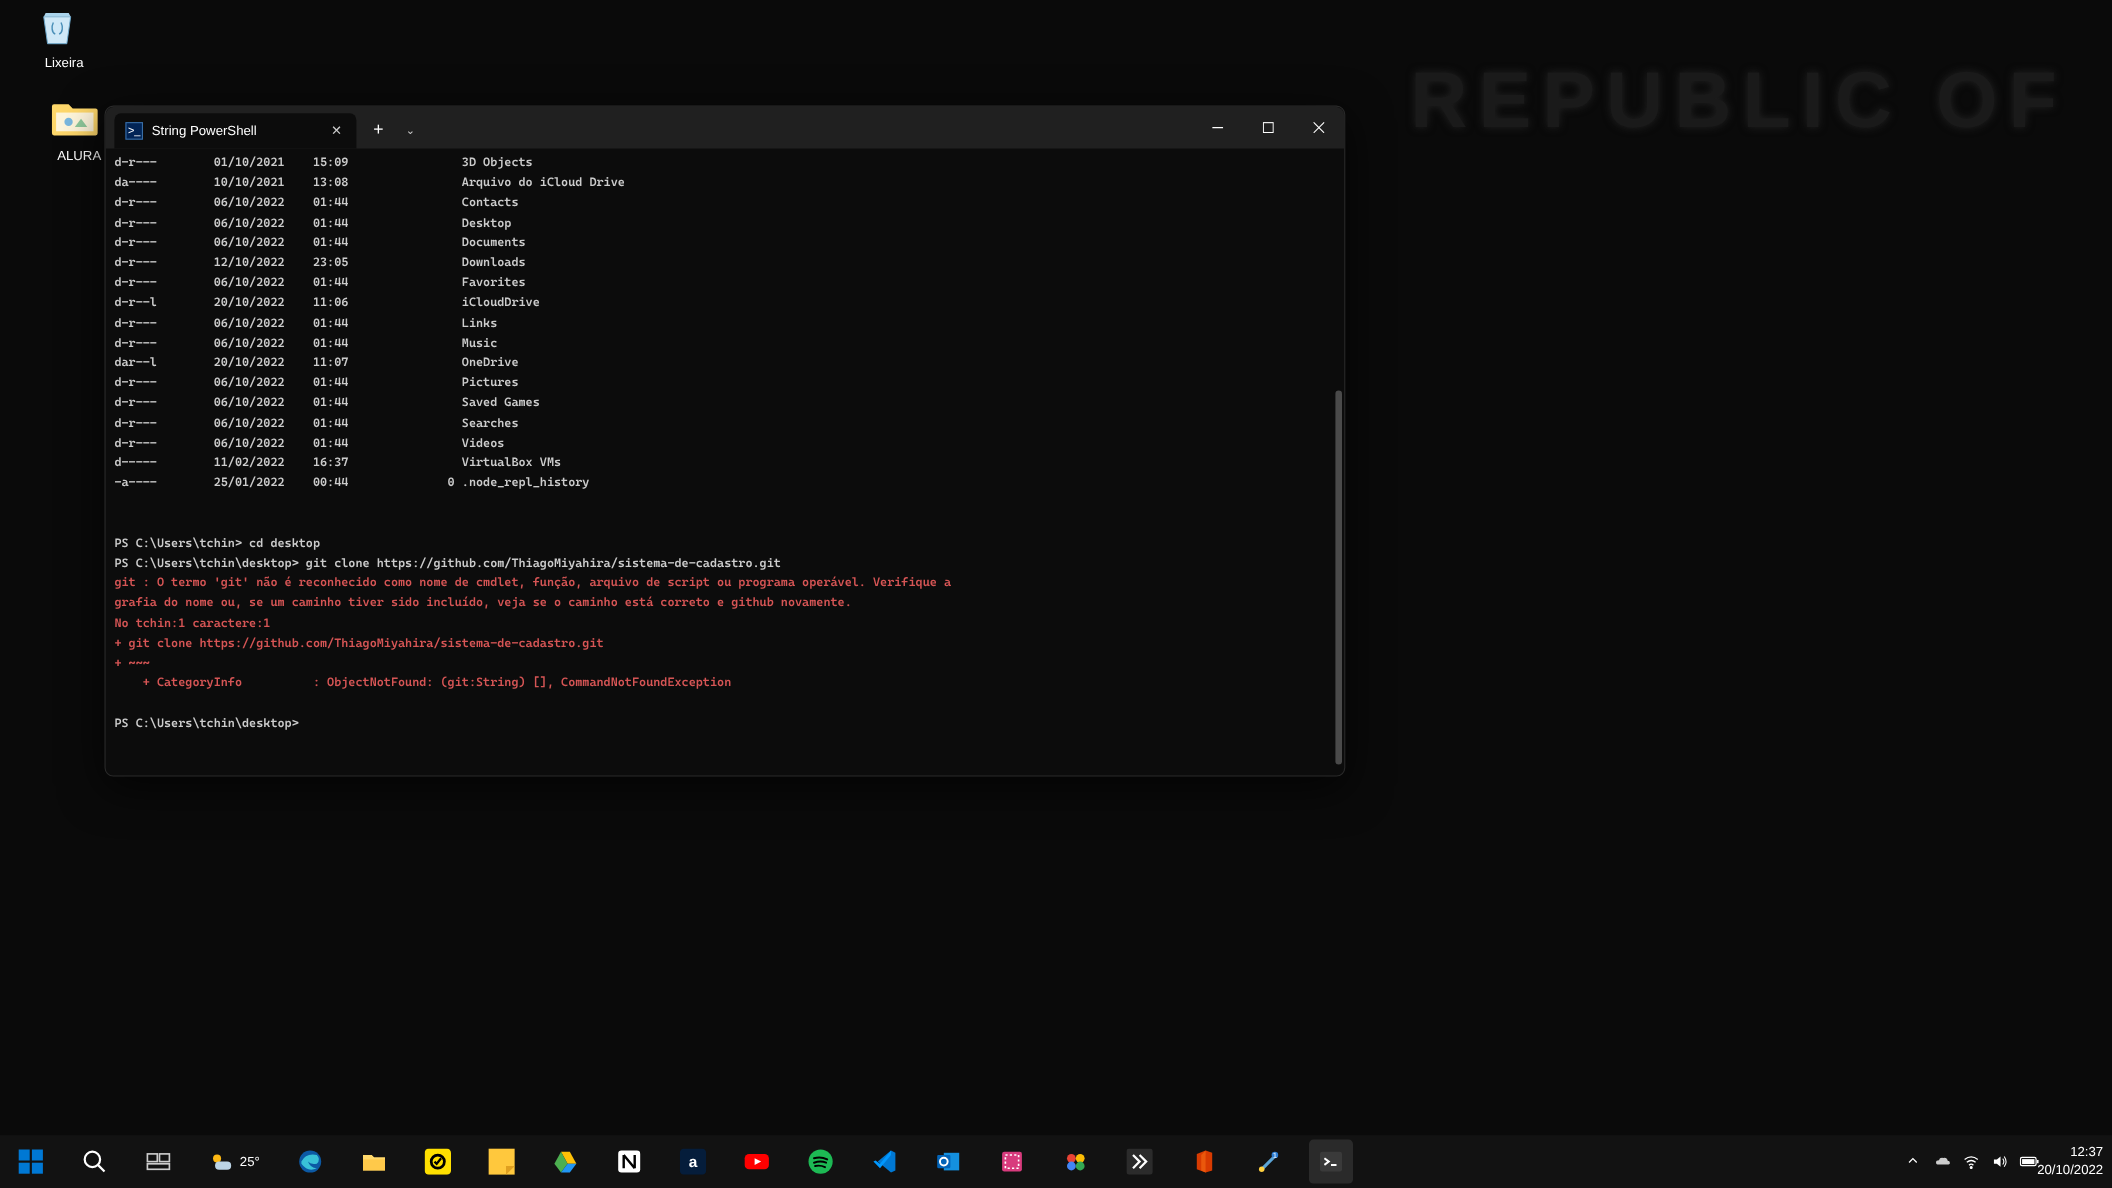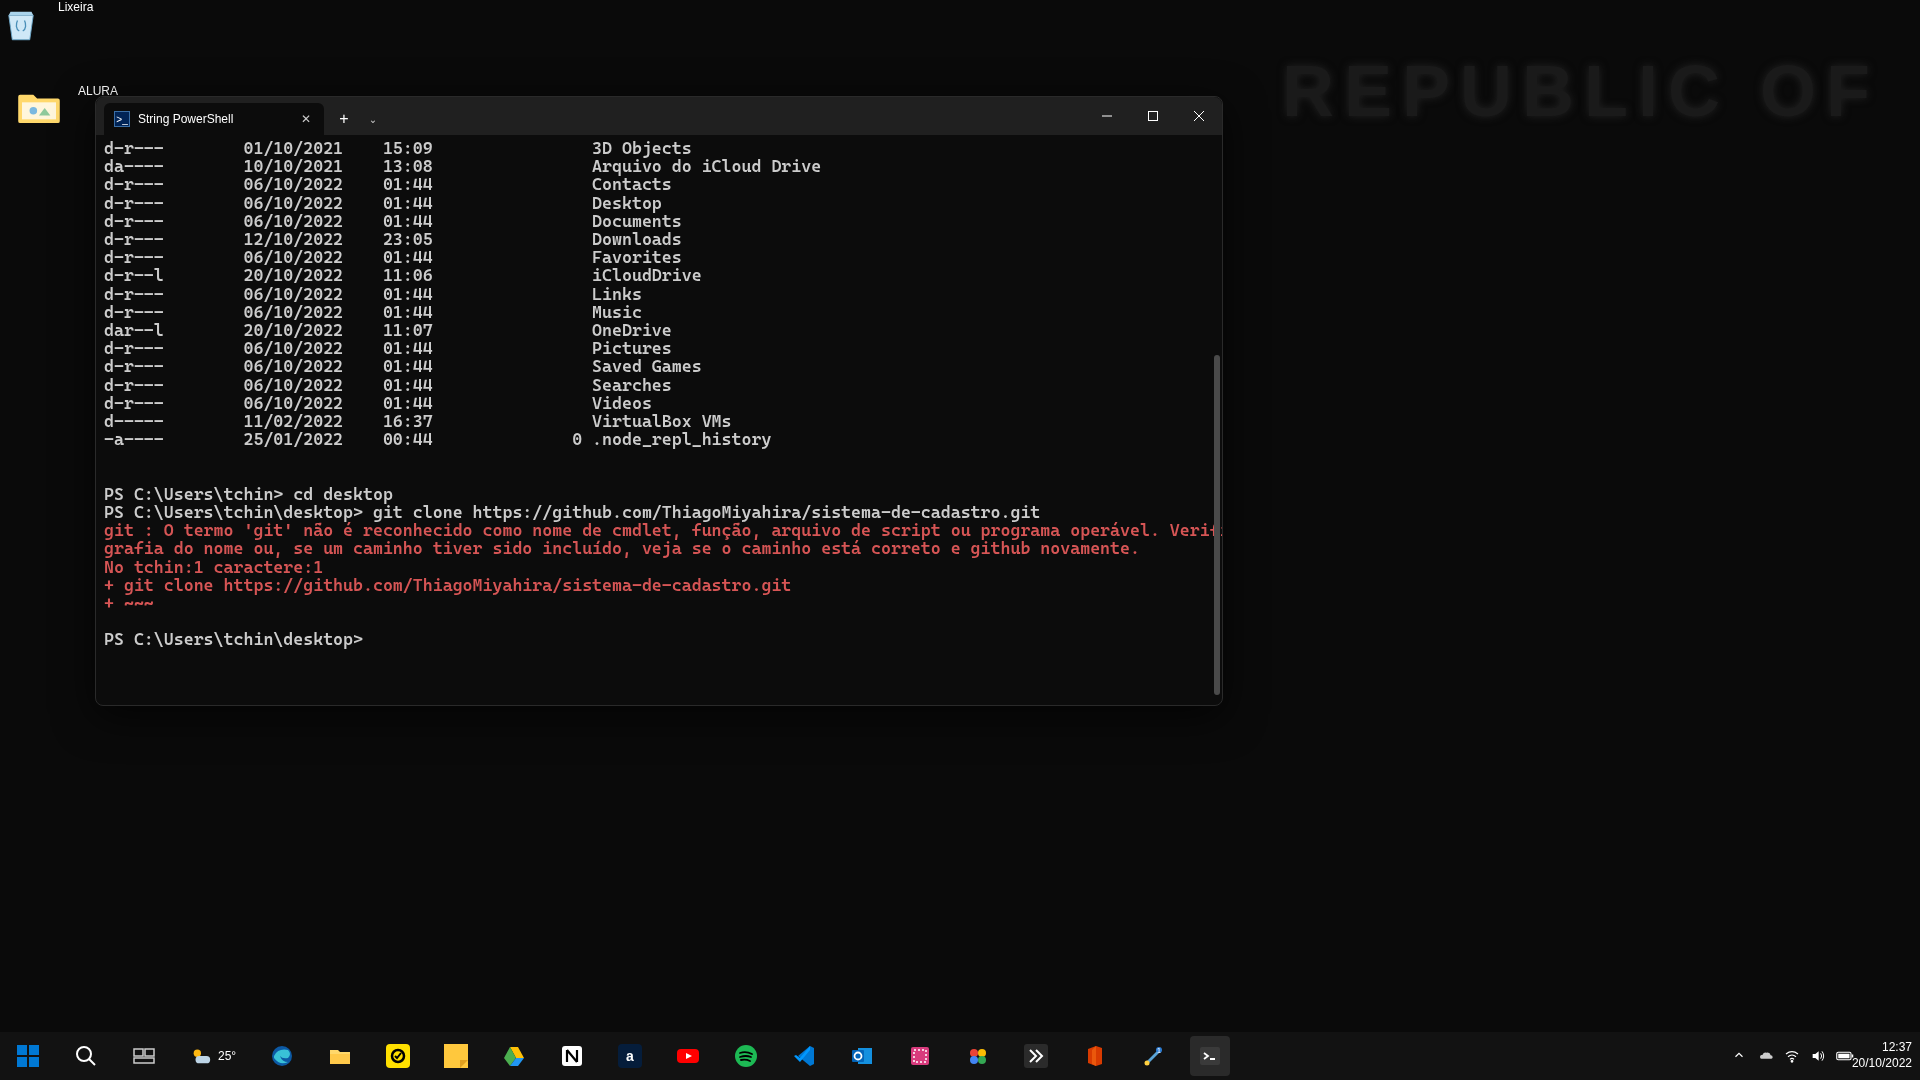--- a/index.html
+++ b/index.html
@@ -16,26 +16,25 @@
   font-size: 72px; font-weight: 900;
   color: #1a1a1a;
   letter-spacing: 10px;
   text-shadow: 0 0 8px #222;
   z-index: 0;
   font-family: sans-serif;
 }
 .desktop-icon {
   position: absolute;
   width: 76px;
-  display: flex; flex-direction: row; align-items: flex-start;
+  display: flex; flex-direction: column; align-items: flex-end;
   cursor: pointer;
   color: #fff;
   font-size: 12px;
   text-align: center;
-  gap: 16px;
 }
 .desktop-icon .icon-img {
   width: 48px; height: 48px;
   margin-bottom: 2px;
   display: flex; align-items: center; justify-content: center;
 }
 .icon-recycle { left: 0px; top: 0px; }
 .icon-folder { left: 16px; top: 84px; }
 .recycle-svg { width: 42px; height: 42px; }
 .folder-svg { width: 46px; height: 34px; }
@@ -106,21 +105,21 @@
   width: 46px; height: 32px;
   display: flex; align-items: center; justify-content: center;
   color: #fff; font-size: 11px;
   cursor: pointer;
 }
 
 .terminal-body {
   flex: 1;
   padding: 4px 8px;
   font-family: 'Cascadia Mono', Consolas, monospace;
-  font-size: 17px;
+  font-size: 11px;
   font-weight:600;
   line-height: 18.2px;
   color: #cccccc;
   overflow: hidden;
   white-space: pre;
   position: relative;
 }
 .err { color: #d65555; }
 .scrollbar {
   position: absolute;
@@ -245,20 +244,21 @@
 -a----        25/01/2022    00:44              0 .node_repl_history
 
 
 PS C:\Users\tchin&gt; cd desktop
 PS C:\Users\tchin\desktop&gt; git clone https://github.com/ThiagoMiyahira/sistema-de-cadastro.git
 <span class="err">git : O termo 'git' não é reconhecido como nome de cmdlet, função, arquivo de script ou programa operável. Verifique a
 </span><span class="err">grafia do nome ou, se um caminho tiver sido incluído, veja se o caminho está correto e github novamente.
 </span><span class="err">No tchin:1 caractere:1
 </span><span class="err">+ git clone https://github.com/ThiagoMiyahira/sistema-de-cadastro.git
 </span><span class="err">+ ~~~
+</span><span class="err">    + CategoryInfo          : ObjectNotFound: (git:String) [], CommandNotFoundException
 </span>
 PS C:\Users\tchin\desktop&gt; <div class="scrollbar"></div></div>
 </div>
 
 <div class="taskbar">
   <div class="taskbar-center">
     <div class="tb-item">
       <svg class="tb-icon" viewBox="0 0 24 24">
           <rect x="1" y="1" width="10" height="10" fill="#0078d4"></rect>
           <rect x="13" y="1" width="10" height="10" fill="#0078d4"></rect>

